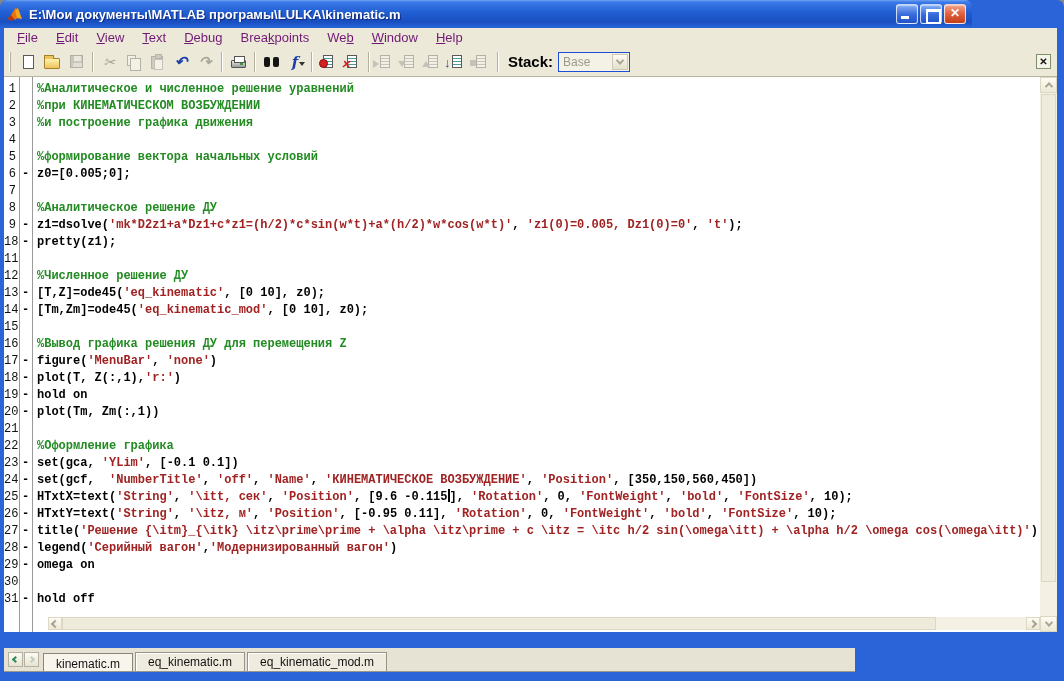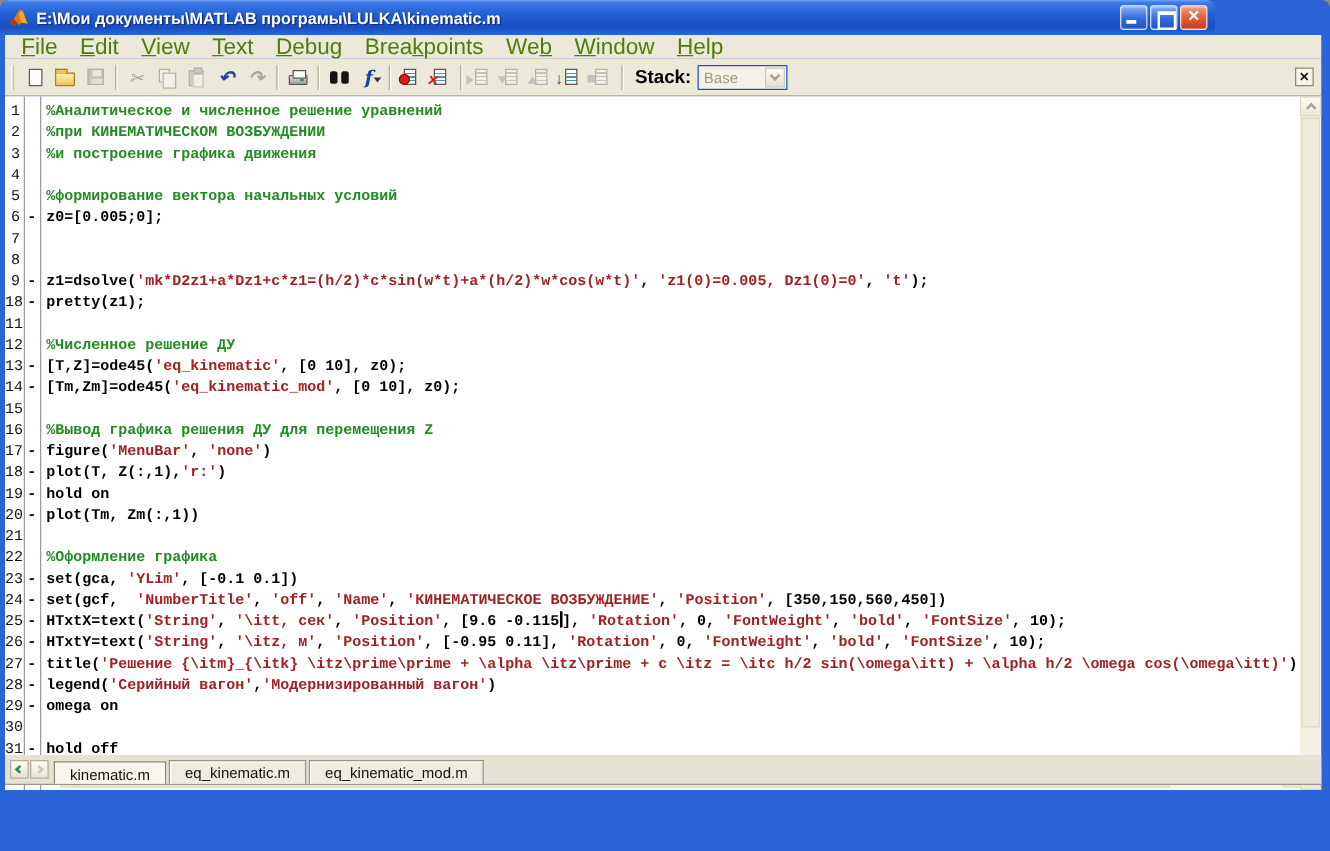--- a/index.html
+++ b/index.html
@@ -30,21 +30,21 @@
   }
   .wbtn.close { background:linear-gradient(#F2A289,#E0603C 50%,#C23E1A); }
   .wbtn.min::after { content:""; position:absolute; left:4px; bottom:4px; width:8px; height:3px; background:#fff; }
   .wbtn.max::after { content:""; position:absolute; left:5px; top:4px; width:11px; height:10px; border:2px solid #fff; border-top-width:3px; }
   .wbtn.close::after { content:"\2715"; position:absolute; left:0; right:0; top:1px; text-align:center; color:#fff; font-size:12px; font-weight:bold; }
   
   .menubar {
     position:absolute; top:28px; left:4px; width:1053px; height:19px;
     background:var(--chrome,#ECE9D8); display:flex; align-items:center; padding-left:4px;
   }
-  .mi { font-size:18px; color:#4d7c0f; padding:1px 9px; white-space:nowrap; }
+  .mi { font-size:13px; color:#701a75; padding:1px 9px; white-space:nowrap; }
   .mi u { text-decoration:underline; }
   
   .toolbar {
     position:absolute; top:47px; left:4px; width:1053px; height:30px;
     background:var(--chrome,#ECE9D8); border-bottom:1px solid #B8B4A2;
     display:flex; align-items:center; padding-left:3px;
   }
   .grip { width:2px; height:20px; border-left:1px solid #fff; border-right:1px solid #B4B09E; margin:0 5px 0 2px; }
   .tbbtns { display:flex; align-items:center; }
   .tbtn { width:24px; height:22px; display:flex; align-items:center; justify-content:center; position:relative; }
@@ -112,21 +112,21 @@
   .hscroll { position:absolute; left:44px; right:0; bottom:2px; height:13px; background:#F4F1E4; display:flex; align-items:center; }
   .sbtn { width:14px; height:13px; background:linear-gradient(#FDFBF4,#EDE9D8); border:1px solid #DDD8C2; display:flex; align-items:center; justify-content:center; flex:none; }
   .hthumb { flex:1; height:13px; background:#EFEBDC; border:1px solid #DDD8C2; margin-right:90px; }
   .vscroll { position:absolute; top:77px; left:1040px; width:17px; height:555px; background:#F4F1E4; }
   .vscroll .sbtn { width:17px; height:16px; }
   .vscroll .up { position:absolute; top:0; }
   .vscroll .down { position:absolute; bottom:0; }
   .vthumb { position:absolute; top:17px; left:1px; width:15px; height:488px; background:#EFEBDC; border:1px solid #DDD8C2; }
   
   .tabbar {
-    position:absolute; top:604px; left:4px; width:1053px; height:24px;
+    position:absolute; top:648px; left:4px; width:851px; height:24px;
     background:#E6E3D4; display:flex; align-items:flex-end; padding-left:4px;
     border-bottom:1px solid #9A9688;
   }
   .tnav { width:15px; height:15px; margin:0 1px 4px 0; background:linear-gradient(#FDFBF4,#E8E4D2); border:1px solid #B5B1A0; display:flex; align-items:center; justify-content:center; }
   .tnav .chev { width:5px; height:5px; }
   .tnav.prev .chev { border-color:#2E8A5E; }
   .tnav.next .chev { border-color:#C0CCC0; }
   .tabs { display:flex; align-items:flex-end; margin-left:3px; }
   .tab {
     height:19px; padding:2px 12px 0; font-size:12px; color:#111; white-space:nowrap;
@@ -253,21 +253,21 @@
     <div class="gsep g1"></div>
     <div class="gsep g2"></div>
     <div class="lines">
         <div class="line"><span class="ln">1</span><span class="bp"></span><span class="codes"><span class="c">%Аналитическое и численное решение уравнений</span></span></div>
         <div class="line"><span class="ln">2</span><span class="bp"></span><span class="codes"><span class="c">%при КИНЕМАТИЧЕСКОМ ВОЗБУЖДЕНИИ</span></span></div>
         <div class="line"><span class="ln">3</span><span class="bp"></span><span class="codes"><span class="c">%и построение графика движения</span></span></div>
         <div class="line"><span class="ln">4</span><span class="bp"></span><span class="codes"></span></div>
         <div class="line"><span class="ln">5</span><span class="bp"></span><span class="codes"><span class="c">%формирование вектора начальных условий</span></span></div>
         <div class="line"><span class="ln">6</span><span class="bp">-</span><span class="codes"><span class="k">z0=[0.005;0];</span></span></div>
         <div class="line"><span class="ln">7</span><span class="bp"></span><span class="codes"></span></div>
-        <div class="line"><span class="ln">8</span><span class="bp"></span></div>
+        <div class="line"><span class="ln">8</span><span class="bp"></span><span class="codes"><span class="c">%Аналитическое решение ДУ</span></span></div>
         <div class="line"><span class="ln">9</span><span class="bp">-</span><span class="codes"><span class="k">z1=dsolve(</span><span class="s">'mk*D2z1+a*Dz1+c*z1=(h/2)*c*sin(w*t)+a*(h/2)*w*cos(w*t)'</span><span class="k">, </span><span class="s">'z1(0)=0.005, Dz1(0)=0'</span><span class="k">, </span><span class="s">'t'</span><span class="k">);</span></span></div>
         <div class="line"><span class="ln">18</span><span class="bp">-</span><span class="codes"><span class="k">pretty(z1);</span></span></div>
         <div class="line"><span class="ln">11</span><span class="bp"></span><span class="codes"></span></div>
         <div class="line"><span class="ln">12</span><span class="bp"></span><span class="codes"><span class="c">%Численное решение ДУ</span></span></div>
         <div class="line"><span class="ln">13</span><span class="bp">-</span><span class="codes"><span class="k">[T,Z]=ode45(</span><span class="s">'eq_kinematic'</span><span class="k">, [0 10], z0);</span></span></div>
         <div class="line"><span class="ln">14</span><span class="bp">-</span><span class="codes"><span class="k">[Tm,Zm]=ode45(</span><span class="s">'eq_kinematic_mod'</span><span class="k">, [0 10], z0);</span></span></div>
         <div class="line"><span class="ln">15</span><span class="bp"></span><span class="codes"></span></div>
         <div class="line"><span class="ln">16</span><span class="bp"></span><span class="codes"><span class="c">%Вывод графика решения ДУ для перемещения Z</span></span></div>
         <div class="line"><span class="ln">17</span><span class="bp">-</span><span class="codes"><span class="k">figure(</span><span class="s">'MenuBar'</span><span class="k">, </span><span class="s">'none'</span><span class="k">)</span></span></div>
         <div class="line"><span class="ln">18</span><span class="bp">-</span><span class="codes"><span class="k">plot(T, Z(:,1),</span><span class="s">'r:'</span><span class="k">)</span></span></div>

